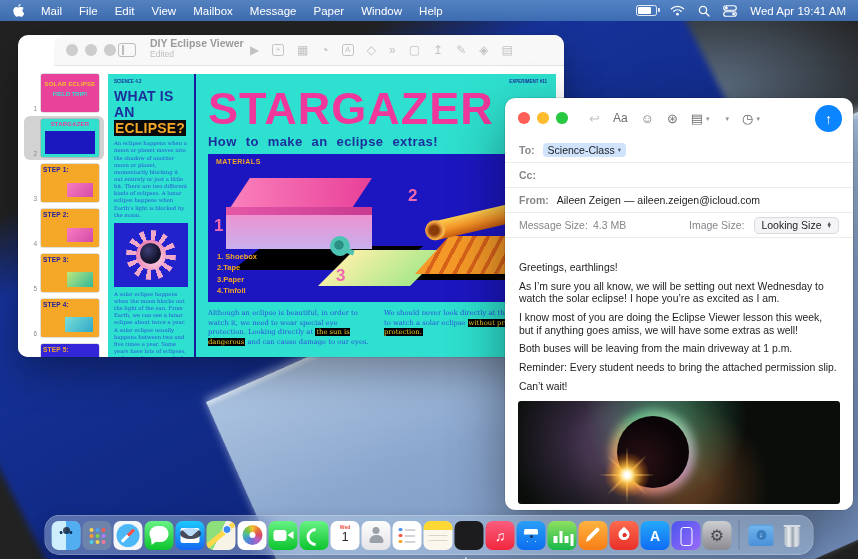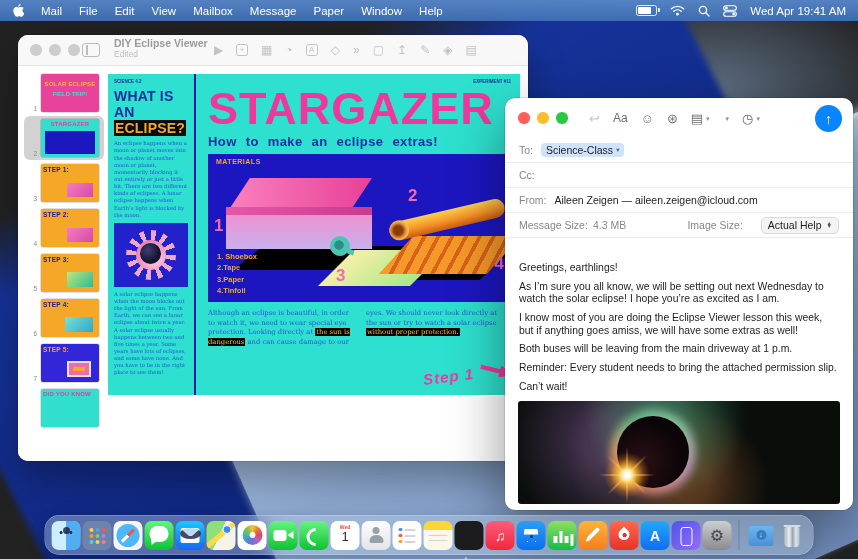--- a/index.html
+++ b/index.html
@@ -24,22 +24,22 @@
   .menu-item{white-space:nowrap;}
   .mb-left .menu-item:first-of-type{font-weight:bold;}
   .mb-right{margin-left:auto;display:flex;align-items:center;gap:13px;}
   .mb-right svg{display:block;}
   .batt{position:relative;width:19px;height:9px;border:1px solid rgba(255,255,255,.85);border-radius:2.5px;}
   .batt::before{content:"";position:absolute;left:1px;top:1px;bottom:1px;width:13px;background:#fff;border-radius:1px;}
   .batt::after{content:"";position:absolute;right:-3.5px;top:2px;width:2px;height:3.5px;background:rgba(255,255,255,.85);border-radius:0 1px 1px 0;}
   .mb-clock{display:flex;gap:0;font-size:11.5px;}
   
   .win{position:absolute;border-radius:10px;background:#fff;}
-  .keynote-win{left:18px;top:35px;width:510px;height:426px;z-index:10;
-    box-shadow:0 16px 38px rgba(0,0,0,.33),0 0 0 .5px rgba(0,0,0,.18);}
+  .keynote-win{left:18px;top:35px;width:510px;height:322px;z-index:10;
+    box-shadow:0 16px 38px rgba(0,0,0,.33),0 0 0 .5px rgba(0,0,0,.18);padding-left:36px;}
   .mail-win{left:505px;top:98px;width:348px;height:412px;z-index:30;
     box-shadow:0 22px 55px rgba(0,0,0,.42),0 0 0 .5px rgba(0,0,0,.2);}
   .lights{display:flex;gap:7.5px;}
   .light{width:11.5px;height:11.5px;border-radius:50%;}
   .inactive .light{background:#cdcdcd;}
   .l-red{background:#ff5f57;}.l-yellow{background:#febc2e;}.l-green{background:#28c840;}
   
   .kn-titlebar{position:relative;height:30px;border-bottom:1px solid #e4e4e4;border-radius:10px 10px 0 0;background:#f8f8f8;}
   .kn-titlebar .lights{position:absolute;left:12px;top:9px;}
   .kn-sbtoggle{position:absolute;left:64px;top:8px;width:16px;height:12px;border:1.5px solid #bcbcbc;border-radius:3px;}
@@ -122,27 +122,27 @@
   .mail-toolbar{position:relative;height:40px;border-radius:10px 10px 0 0;}
   .mail-toolbar .lights{position:absolute;left:13px;top:14px;}
   .mt-icons{position:absolute;left:84px;top:0;height:40px;display:flex;align-items:center;gap:13px;}
   .mt-item{display:flex;align-items:center;color:#6e6e73;font-size:13px;line-height:1;}
   .mt-item.dim{color:#c4c4c8;}
   .mt-item.aa{font-size:12px;}
   .mt-item.chev::after{content:"▾";font-size:7px;color:#8e8e93;margin-left:3px;}
   .send-btn{position:absolute;right:11px;top:7px;width:27px;height:27px;border-radius:50%;background:#0b84ff;
     display:flex;align-items:center;justify-content:center;color:#fff;font-size:14px;font-weight:bold;}
   .mrow{height:24px;display:flex;align-items:center;padding:0 14px;border-bottom:1px solid #ececef;font-size:10.5px;}
-  .mlabel{color:#86868b;margin-right:8px;}
+  .mlabel{color:#86868b;margin-right:8px;font-weight:bold;}
   .mvalue{color:#1d1d1f;}
   .to-pill{background:#cfe3fc;border-radius:4px;padding:1px 5px;color:#1c1c1e;display:flex;align-items:center;gap:3px;}
   .to-pill::after{content:"▾";font-size:6.5px;color:#55606e;}
   .meta-row{justify-content:space-between;color:#86868b;}
   .meta-left{display:flex;gap:5px;}
-  .img-size{display:flex;align-items:center;gap:18px;}
+  .img-size{display:flex;align-items:center;gap:10px;}
   .size-select{display:flex;align-items:center;gap:5px;background:#f4f4f6;border:1px solid #d9d9de;border-radius:5px;padding:1.5px 6px;color:#1d1d1f;}
   .updown{display:flex;flex-direction:column;line-height:.5;font-size:5.5px;color:#5a5a5e;}
   .mail-body{position:absolute;left:14px;right:14px;top:164px;bottom:116px;overflow:hidden;}
   .mb-p{margin:0 0 6px;font-size:10.4px;line-height:1.22;color:#1d1d1f;white-space:pre-line;}
   .mail-photo{position:absolute;left:13px;right:13px;bottom:6px;height:103px;border-radius:3px;background:#0a0d0a;overflow:hidden;}
   .ecl-glow{position:absolute;inset:0;
     background:radial-gradient(circle at 46% 16%,rgba(80,205,150,.38) 0 9%,transparent 42%),
       radial-gradient(circle at 27% 38%,rgba(165,115,205,.33) 0 9%,transparent 40%),
       radial-gradient(circle at 54% 82%,rgba(225,125,60,.3) 0 9%,transparent 40%),
       radial-gradient(circle at 42% 50%,rgba(255,195,125,.12) 0 20%,transparent 45%);}
@@ -517,21 +517,21 @@
       <span class="mvalue">Aileen Zeigen — aileen.zeigen@icloud.com</span>
     </div>
     <div class="mrow meta-row">
       <span class="meta-left">
         <span>Message Size:</span>
         <span>4.3 MB</span>
       </span>
       <span class="img-size">
         <span>Image Size:</span>
         <span class="size-select">
-          <span>Actual Help</span>
+          <span>Looking Size</span>
           <span class="updown">
               <span>▲</span>
               <span>▼</span>
             </span>
         </span>
       </span>
     </div>
     <div class="mail-body">
 
     <p class="mb-p">Greetings, earthlings!</p>

